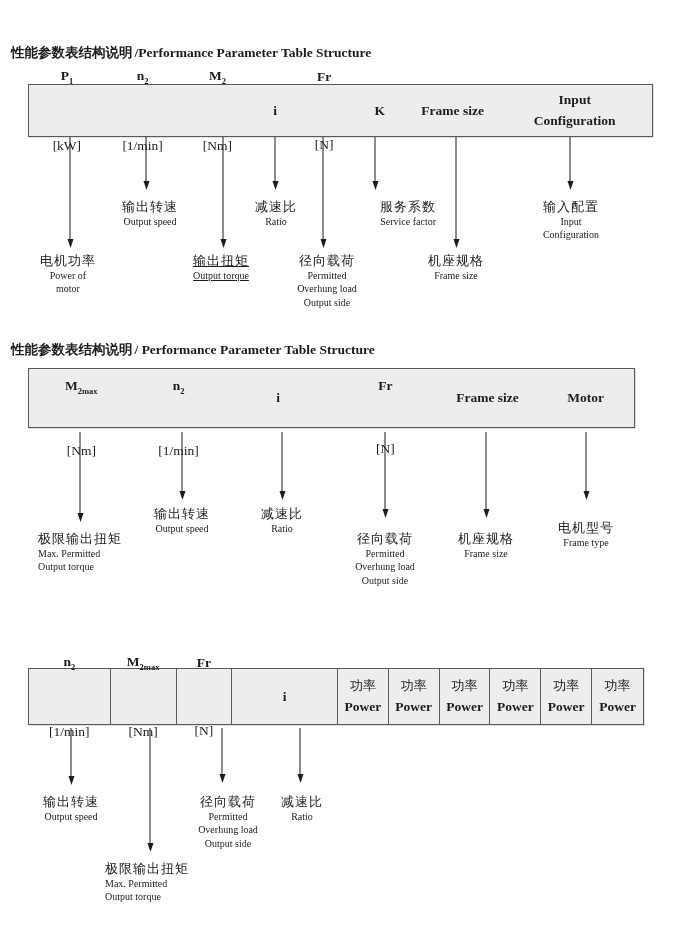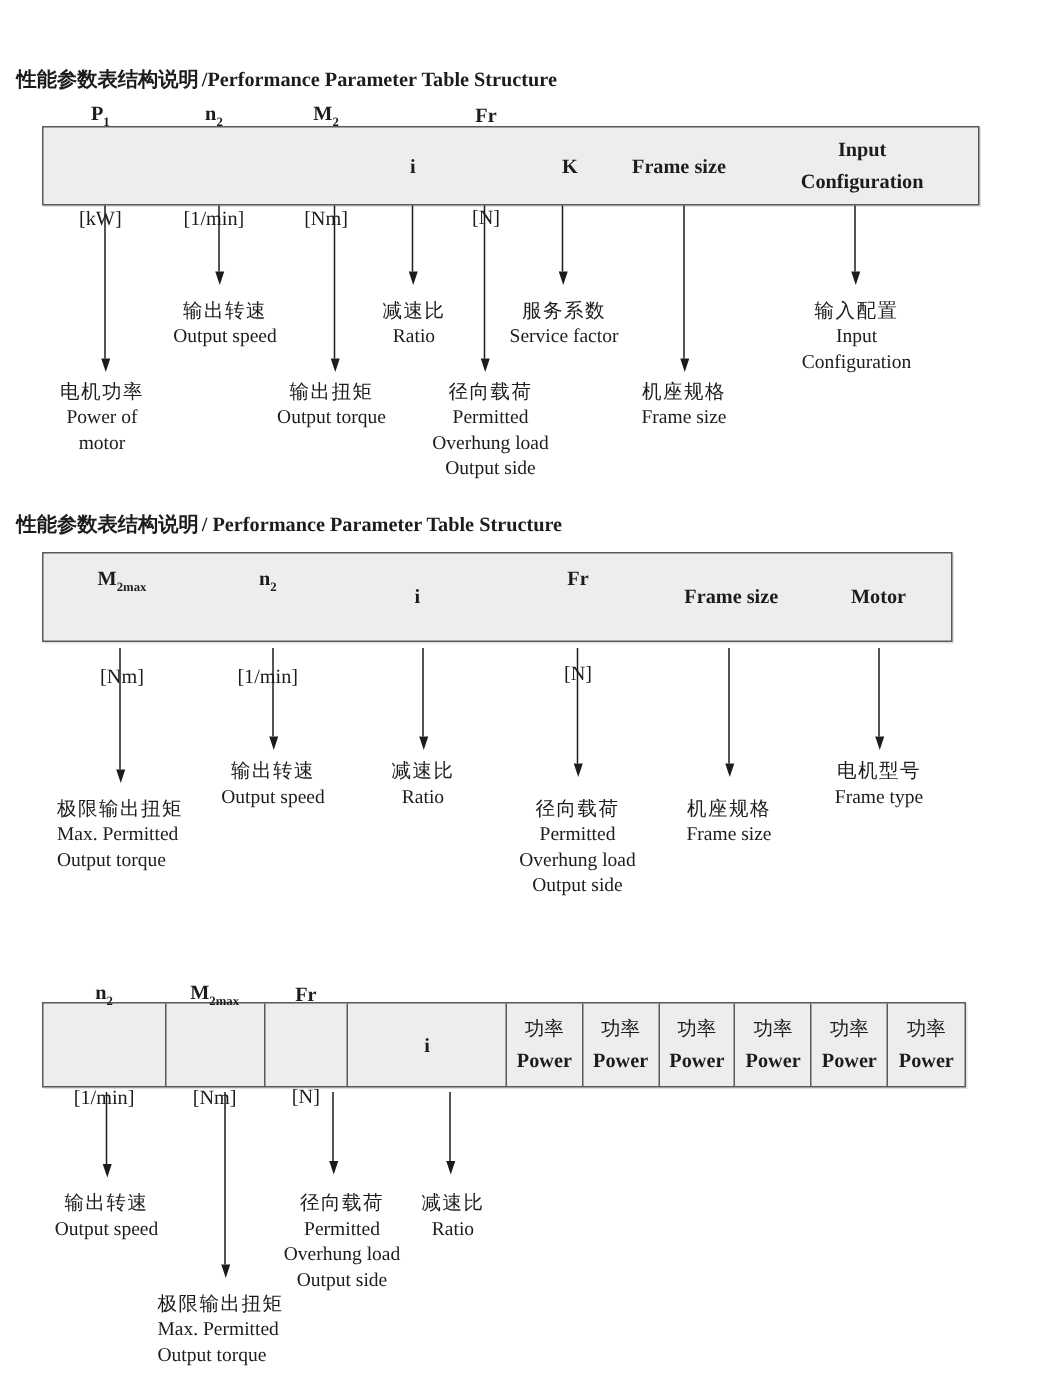--- a/index.html
+++ b/index.html
@@ -43,21 +43,21 @@
   
   .arr{position:absolute;display:flex;flex-direction:column;align-items:center;
        width:9px;transform:translateX(-4.5px);}
   .arr .shaft{flex:1;width:1px;background:var(--ink);}
   .arr .head{width:0;height:0;border-left:3.5px solid transparent;
              border-right:3.5px solid transparent;border-top:9px solid var(--ink);}
 
   
   .lbl{position:absolute;text-align:center;font-size:13px;line-height:1.32;}
   .lbl .cn{font-size:13px;letter-spacing:1px;}
-  .lbl .en{font-size:13px;}
+  .lbl .en{font-size:10px;}
   .lbl.left{text-align:left;}
 </style>
 </head>
 <body>
 
 <div class="page">
 
 
   <div class="sec-heading" style="left:11px;top:44px;">
     <span class="cn">性能参数表结构说明</span><span class="en">/Performance Parameter Table Structure</span>
@@ -129,36 +129,36 @@
     </div>
 
   <div class="lbl" style="left:95px;top:198px;width:110px;">
     <div class="cn">输出转速</div>
     <div class="en">Output speed</div>
   </div>
   <div class="lbl" style="left:236px;top:198px;width:80px;">
     <div class="cn">减速比</div>
     <div class="en">Ratio</div>
   </div>
-  <div class="lbl" style="left:316px;top:198px;width:120px;">
+  <div class="lbl" style="left:316px;top:198px;width:120px;text-align:right;">
     <div class="cn">服务系数</div>
     <div class="en">Service factor</div>
   </div>
   <div class="lbl" style="left:511px;top:198px;width:120px;">
     <div class="cn">输入配置</div>
     <div class="en">Input</div>
     <div class="en">Configuration</div>
   </div>
 
   <div class="lbl" style="left:23px;top:252px;width:90px;">
     <div class="cn">电机功率</div>
     <div class="en">Power of</div>
     <div class="en">motor</div>
   </div>
-  <div class="lbl" style="left:166px;top:252px;width:110px;">
+  <div class="lbl" style="left:166px;top:252px;width:110px;text-decoration:underline;">
     <div class="cn">输出扭矩</div>
     <div class="en">Output torque</div>
   </div>
   <div class="lbl" style="left:267px;top:252px;width:120px;">
     <div class="cn">径向载荷</div>
     <div class="en">Permitted</div>
     <div class="en">Overhung load</div>
     <div class="en">Output side</div>
   </div>
   <div class="lbl" style="left:406px;top:252px;width:100px;">
@@ -220,21 +220,21 @@
     </div>
 
   <div class="lbl" style="left:127px;top:505px;width:110px;">
     <div class="cn">输出转速</div>
     <div class="en">Output speed</div>
   </div>
   <div class="lbl" style="left:242px;top:505px;width:80px;">
     <div class="cn">减速比</div>
     <div class="en">Ratio</div>
   </div>
-  <div class="lbl" style="left:531px;top:505px;width:110px;">
+  <div class="lbl" style="left:531px;top:519px;width:110px;">
     <div class="cn">电机型号</div>
     <div class="en">Frame type</div>
   </div>
 
   <div class="lbl left" style="left:38px;top:530px;width:140px;">
     <div class="cn">极限输出扭矩</div>
     <div class="en">Max. Permitted</div>
     <div class="en">Output torque</div>
   </div>
   <div class="lbl" style="left:325px;top:530px;width:120px;">

